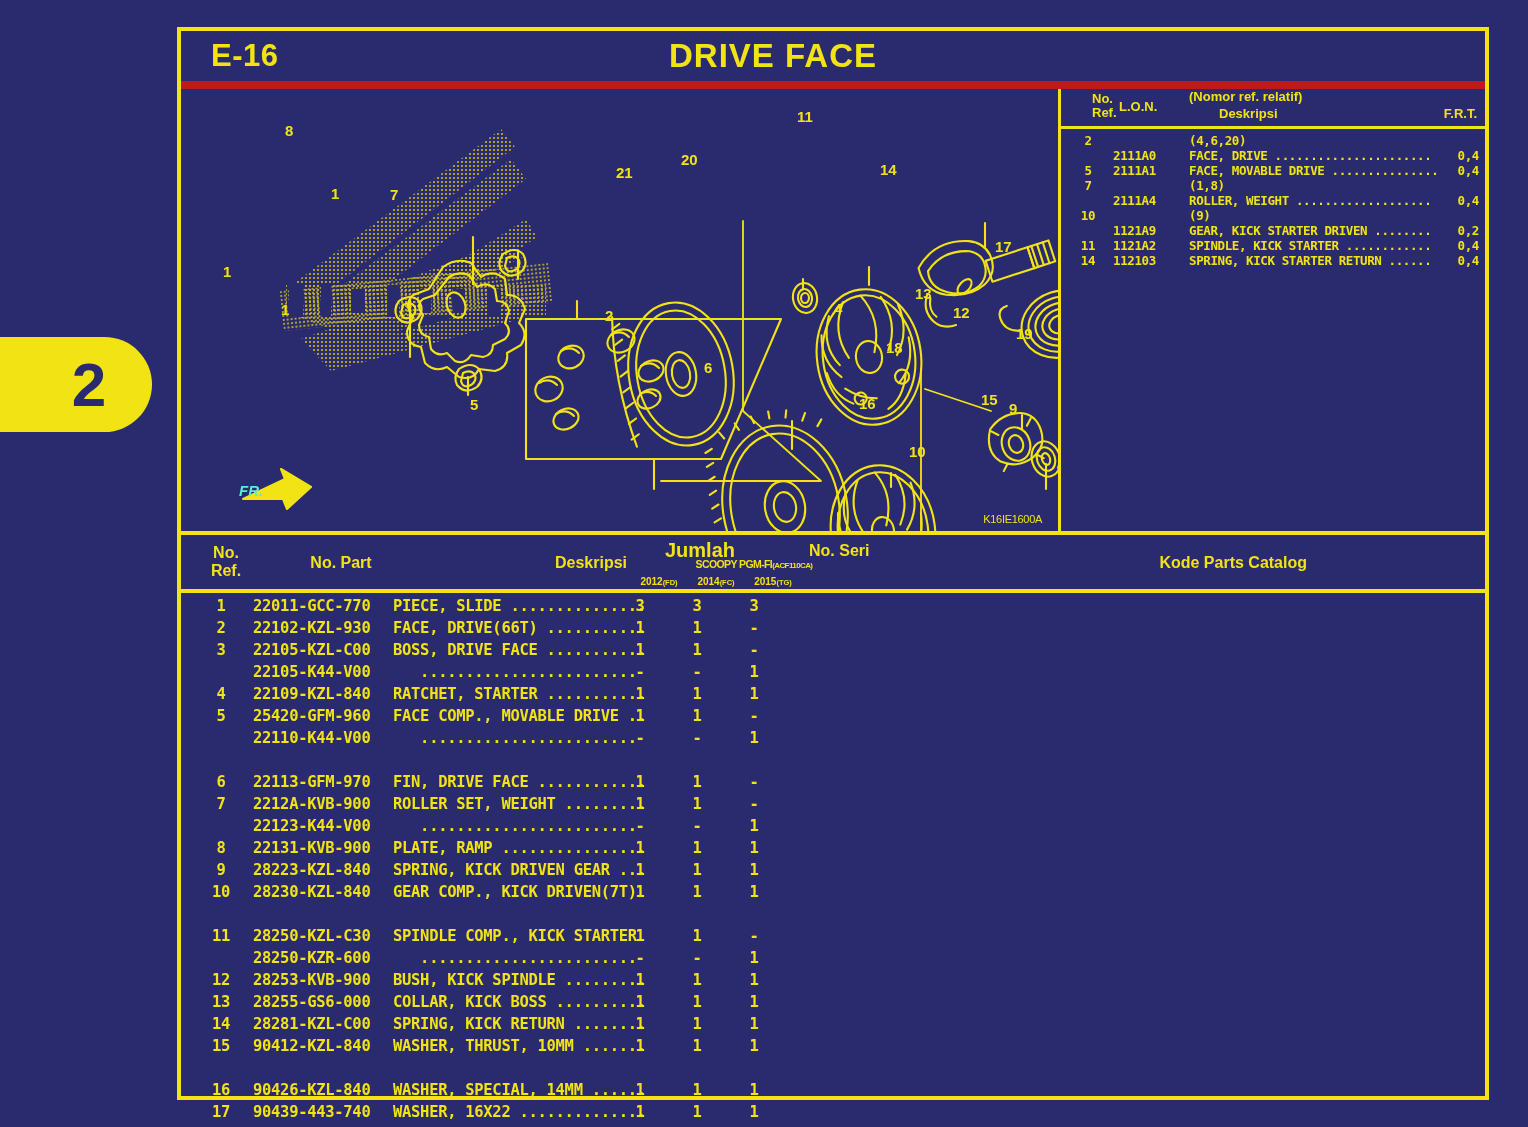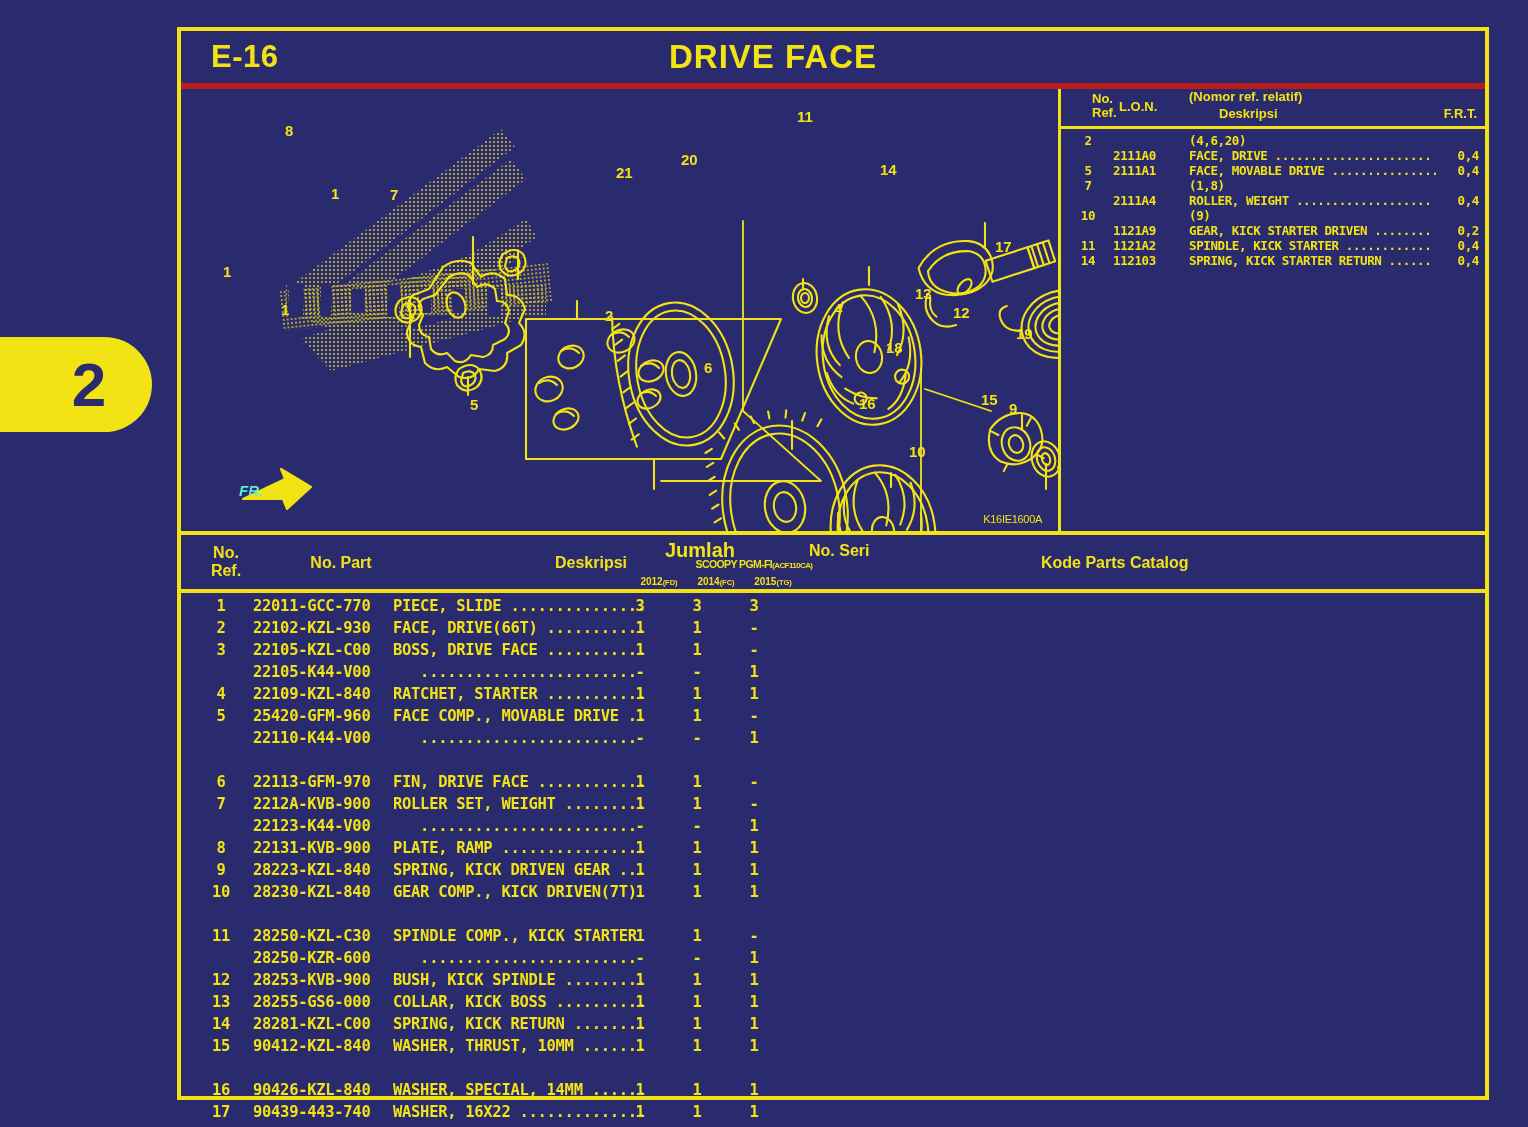--- a/index.html
+++ b/index.html
@@ -29,21 +29,21 @@
   .frame {
     position: absolute; left: 177px; top: 27px;
     width: 1312px; height: 1073px;
     border: 4px solid #f2e314;
     background: #2a2a6e;
   }
 
   
   .titlebar {
     position: relative; height: 58px;
-    border-bottom: 6px solid #b91c1c;
+    border-bottom: 8px solid #b91c1c;
     display: flex; align-items: center;
   }
   .title-code {
     position: absolute; left: 30px; top: 50%; transform: translateY(-50%);
     color: #f2e314; font-size: 31px; font-weight: bold; letter-spacing: .5px;
   }
   .title-main {
     width: 100%; text-align: center;
     color: #f2e314; font-size: 33px; font-weight: bold; letter-spacing: 1px;
     padding-right: 120px;
@@ -87,21 +87,21 @@
     border-bottom: 4px solid #f2e314;
   }
   .th { position: absolute; font-size: 16px; font-weight: bold; line-height: 1.1; }
   .th-noref { left: 18px;  top: 9px;  width: 54px; text-align: center; }
   .th-nopart{ left: 86px;  top: 19px; width: 148px; text-align: center; }
   .th-desk  { left: 290px; top: 19px; width: 240px; text-align: center; }
   .th-jml   { left: 484px; top: 4px;  width: 210px; text-align: left; font-size: 20px; }
   .th-model { left: 450px; top: 24px; width: 246px; text-align: center; font-size: 10.5px; letter-spacing:-.6px; }
   .th-model .sub { font-size: 8px; }
   .th-noseri{ left: 628px; top: 7px; width: 190px; }
-  .th-kode  { left: 860px; top: 19px; width: 266px; text-align: left; }
+  .th-kode  { left: 860px; top: 19px; width: 266px; text-align: right; }
   .th-yr { position: absolute; top: 41px; font-size: 10px; font-weight: bold; text-align: center; width: 70px; }
   .th-yr .sub { font-size: 7.5px; }
   .yr0 { left: 443px; } .yr1 { left: 500px; } .yr2 { left: 557px; }
 
   
   .table-body { position: relative; padding-top: 4px; color: #f2e314; }
   .prow {
     position: relative; height: 22px;
     font-family: "DejaVu Sans Mono", monospace;
     font-size: 15.5px; font-weight: bold; letter-spacing: -0.3px;

